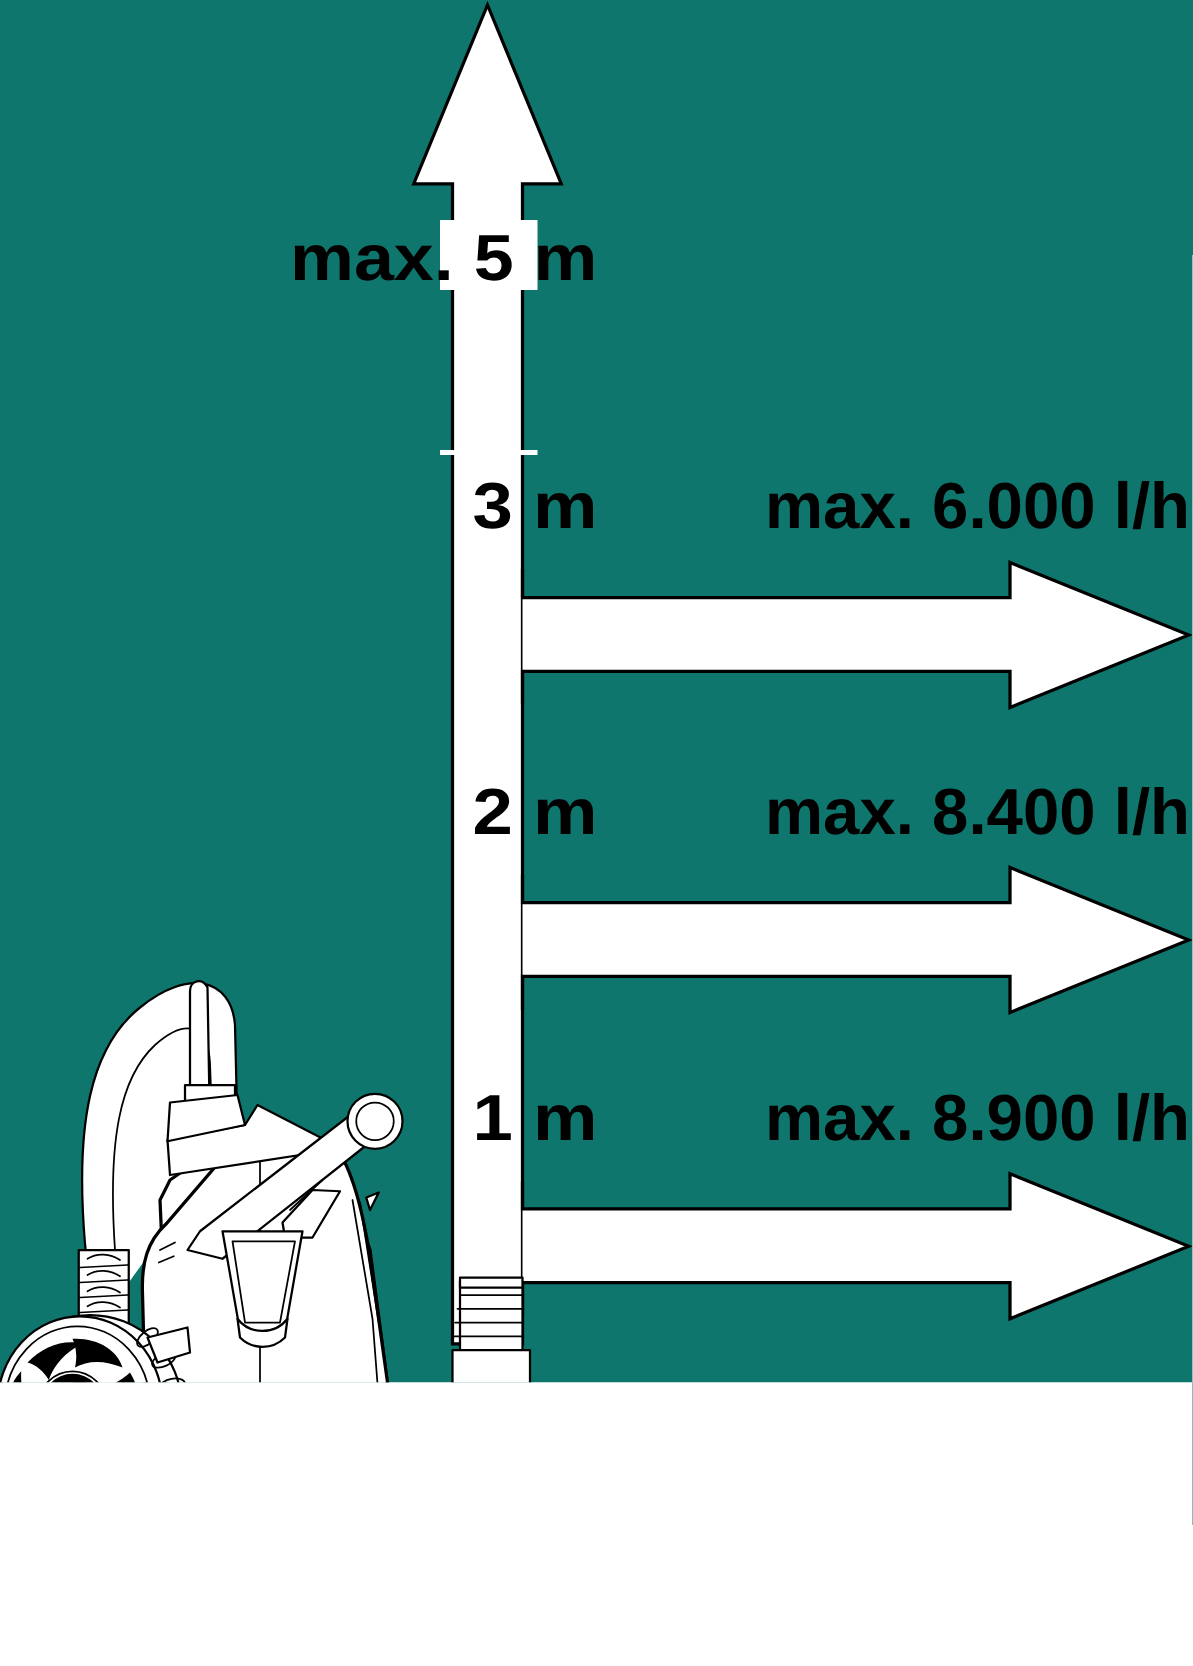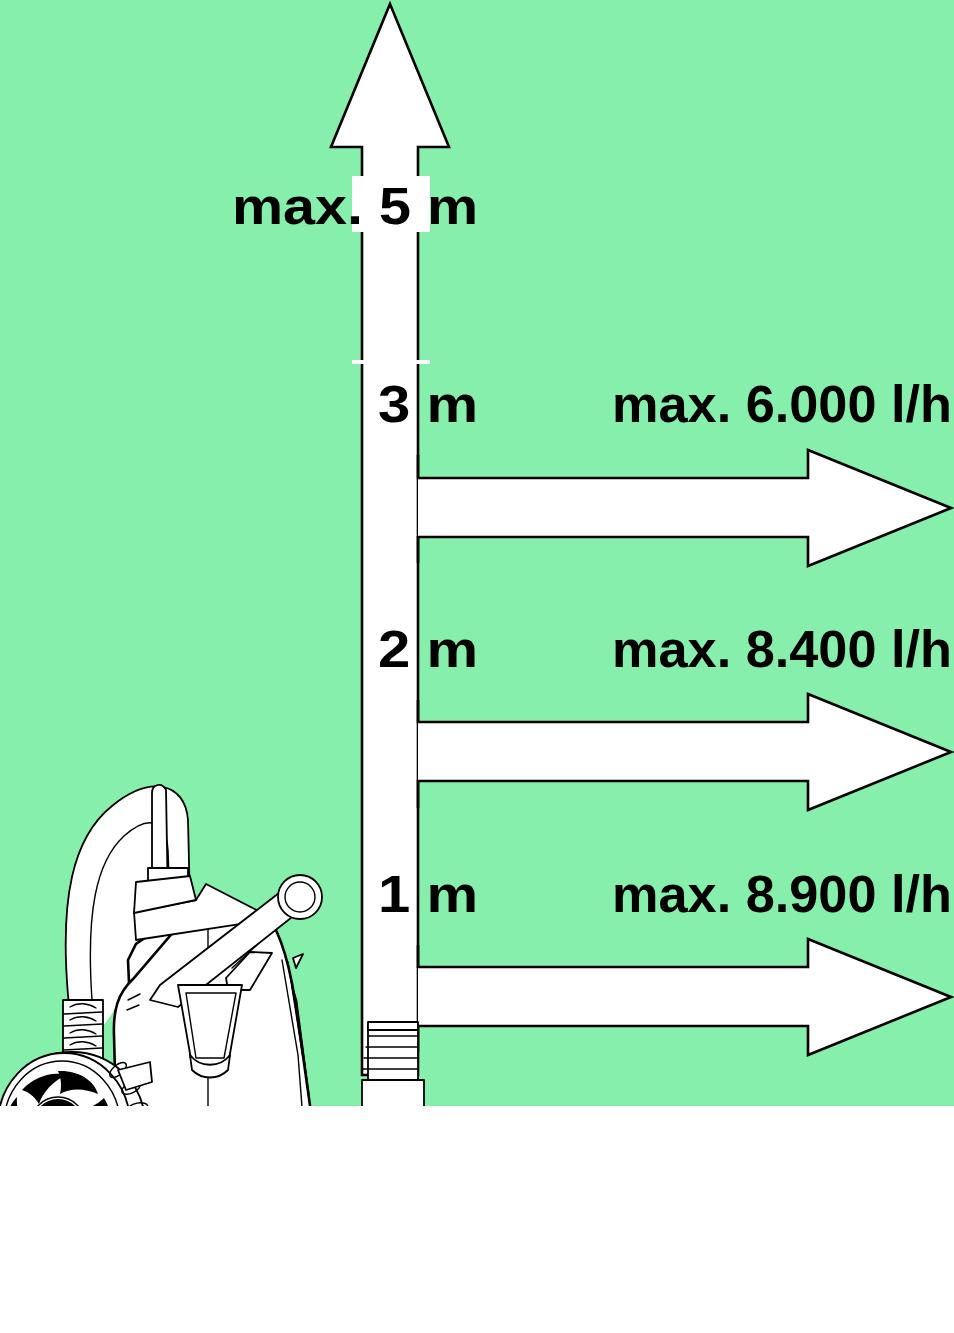--- a/index.html
+++ b/index.html
@@ -7,21 +7,21 @@
     padding: 0;
     background: #ffffff;
   }
   body {
     font-family: "Liberation Sans", sans-serif;
   }
   #diagram-root {
     position: relative;
     width: 954px;
     height: 1106px;
-    background: #86efac;
+    background: #0f766e;
     overflow: hidden;
   }
   svg.layer {
     position: absolute;
     top: 0;
     left: 0;
     width: 954px;
     height: 1333px;
     display: block;
   }

